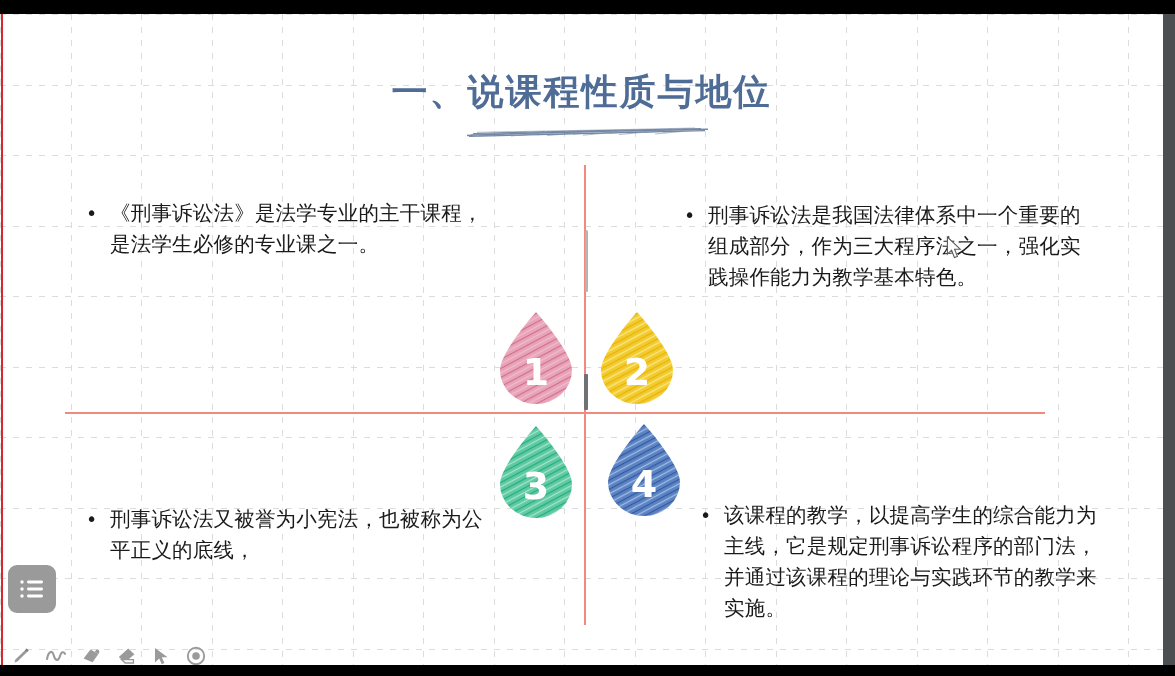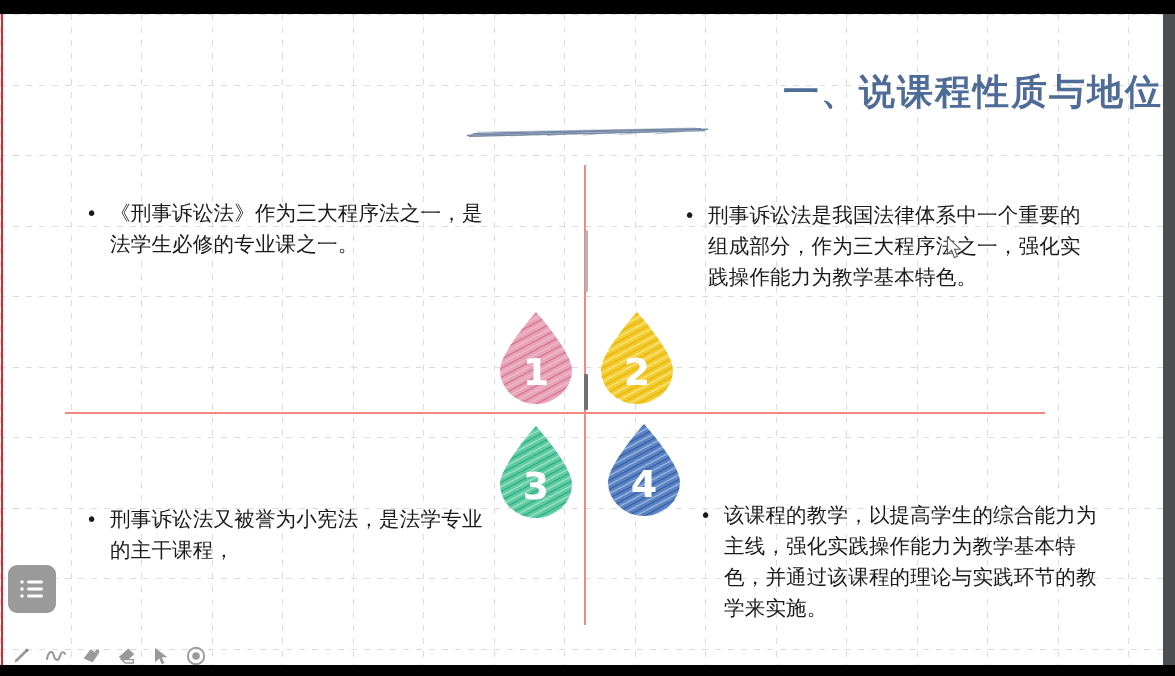--- a/index.html
+++ b/index.html
@@ -72,21 +72,21 @@
     right: 0; top: 0;
     width: 12px; height: 651px;
     background: #4b4f52;
   }
 
   
   .title-wrap {
     position: absolute;
     left: 0; top: 54px;
     width: 1163px;
-    text-align: right;
+    text-align: center;
   }
   .title {
     display: inline-block;
     font-family: "DejaVu Sans", "Liberation Sans", sans-serif;
     font-size: 36px;
     font-weight: bold;
     letter-spacing: 2px;
     color: #4e6c96;
   }
   .title-underline {
@@ -311,36 +311,36 @@
         </defs>
         <g clip-path="url(#clip4)">
           <rect x="-10" y="-10" width="110" height="120" fill="url(#hatch4)"></rect>
         </g>
       </svg>
       <div class="drop-num">4</div>
     </div>
 
     <div class="block" id="block1">
       <span class="bullet">•</span>
-      <span class="btext">《刑事诉讼法》作为三大程序法之一，是法学生必修的专业课之一。</span>
+      <span class="btext">《刑事诉讼法》是法学专业的主干课程，是法学生必修的专业课之一。</span>
     </div>
 
     <div class="block" id="block2">
       <span class="bullet">•</span>
       <span class="btext">刑事诉讼法是我国法律体系中一个重要的组成部分，作为三大程序法之一，强化实践操作能力为教学基本特色。</span>
     </div>
 
     <div class="block" id="block3">
       <span class="bullet">•</span>
-      <span class="btext">刑事诉讼法又被誉为小宪法，是法学专业的主干课程，</span>
+      <span class="btext">刑事诉讼法又被誉为小宪法，也被称为公平正义的底线，</span>
     </div>
 
     <div class="block" id="block4">
       <span class="bullet">•</span>
-      <span class="btext">该课程的教学，以提高学生的综合能力为主线，强化实践操作能力为教学基本特色，并通过该课程的理论与实践环节的教学来实施。</span>
+      <span class="btext">该课程的教学，以提高学生的综合能力为主线，它是规定刑事诉讼程序的部门法，并通过该课程的理论与实践环节的教学来实施。</span>
     </div>
 
     <div class="menu-btn">
       <svg width="26" height="20" viewBox="0 0 26 20">
         <circle cx="3" cy="3" r="1.7" fill="#ffffff"></circle>
         <rect x="8" y="1.6" width="16" height="2.8" rx="1.4" fill="#ffffff"></rect>
         <circle cx="3" cy="10" r="1.7" fill="#ffffff"></circle>
         <rect x="8" y="8.6" width="16" height="2.8" rx="1.4" fill="#ffffff"></rect>
         <circle cx="3" cy="17" r="1.7" fill="#ffffff"></circle>
         <rect x="8" y="15.6" width="16" height="2.8" rx="1.4" fill="#ffffff"></rect>

